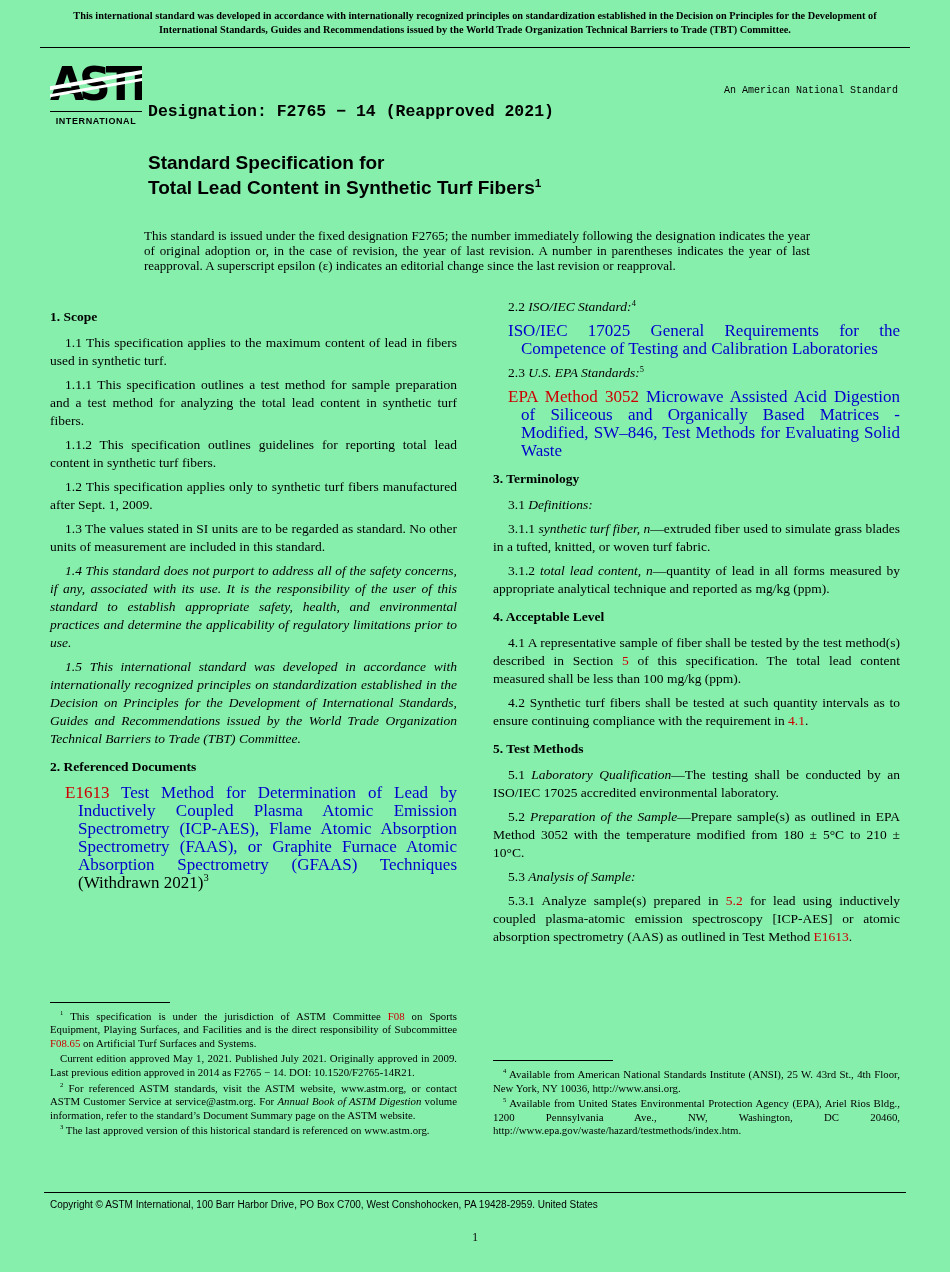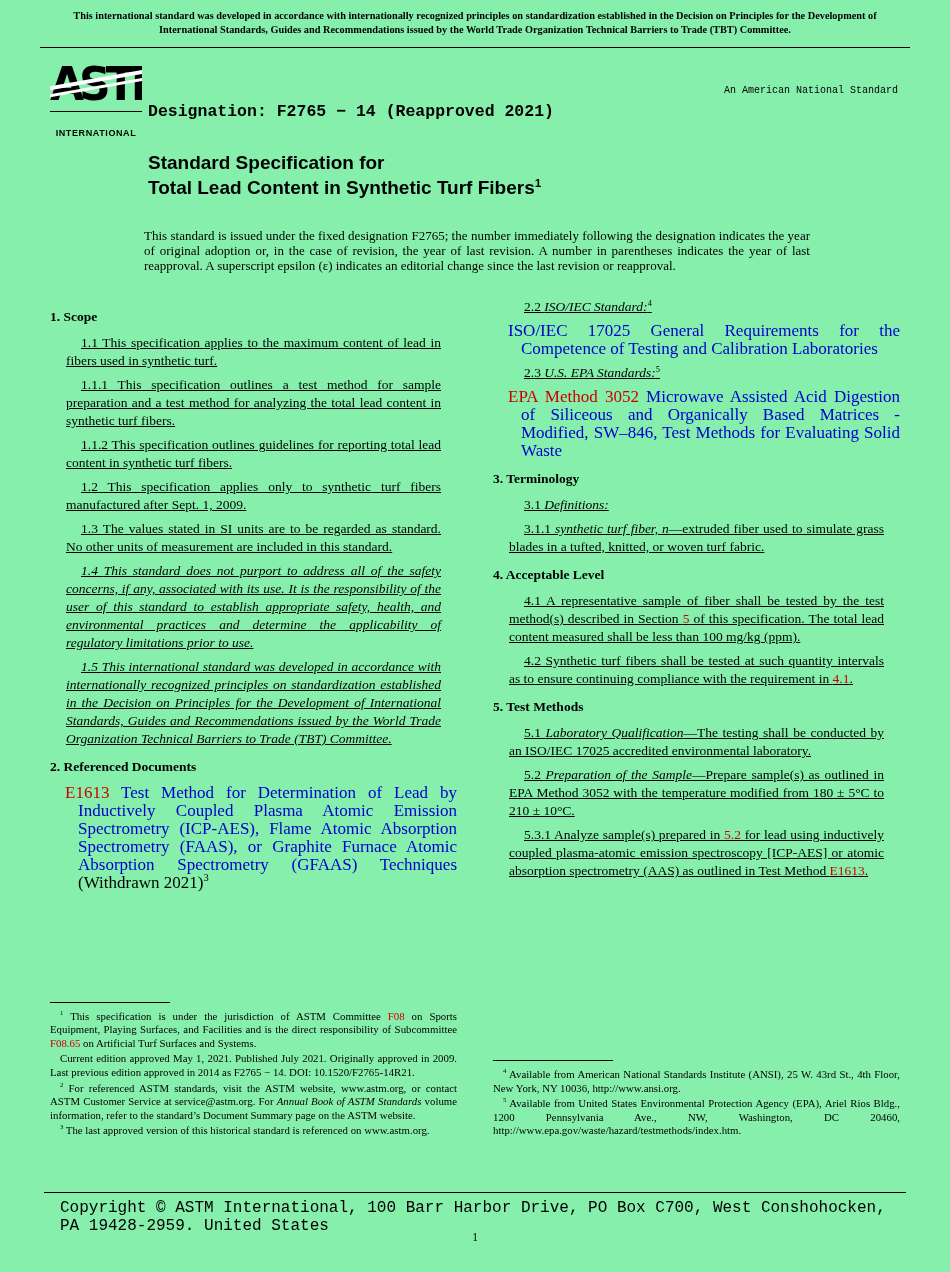--- a/index.html
+++ b/index.html
@@ -19,21 +19,21 @@
   .logo-mark { position:relative; height:52px; overflow:hidden; }
   .logo-text {
     font-family:"DejaVu Sans", sans-serif; font-weight:900; font-size:44px;
     letter-spacing:-5px; line-height:52px; display:inline-block; transform:scaleY(1.05);
   }
   .swoosh { position:absolute; left:-8%; width:116%; height:4px; background:#fff; }
   .sw1 { top:20px; transform:rotate(-10deg); }
   .sw2 { top:28px; transform:rotate(-10deg); height:3px; }
   .logo-intl {
     font-family:"Liberation Sans", sans-serif; font-weight:bold; font-size:9px;
-    letter-spacing:0.6px; margin-top:1px; border-top:1px solid #000; padding-top:16px;
+    letter-spacing:0.6px; margin-top:1px; border-top:1px solid #000; padding-top:4px;
   }
   .designation {
     position:absolute; top:66px; left:148px;
     font-family:Liberation Mono, monospace; font-weight:bold; font-size:16.5px;margin-top:36px;
   }
   .natl-std {
     position:absolute; top:85px; right:52px;
     font-family:Liberation Mono, monospace; font-size:10px;
   }
 
@@ -51,42 +51,42 @@
   }
 
   
   .cols { position:absolute; top:298px; left:50px; width:850px; display:flex; gap:36px; }
   .col { width:411px; display:flex; flex-direction:column; height:842px; }
   .footnotes { margin-top:auto; }
 
   .blk-heading { font-weight:bold; font-size:13.5px; line-height:18px; margin:10px 0 8px; }
   .blk-para {
     font-size:13.5px; line-height:18px; text-align:justify;
-    text-indent:15px; margin:0 16px 6px;text-decoration:underline;
+    text-indent:15px; margin:0 0 6px;
   }
   .blk-ref {
     font-size:17px; line-height:18px; text-align:justify;
     padding-left:28px; text-indent:-13px; margin:0 0 6px;
   }
   .blk-footnote {
     font-size:10.8px; line-height:13.6px; text-align:justify;
     text-indent:10px; margin:0 0 2px;
   }
   .fn-sep { width:120px; border-top:1px solid #000; margin:0 0 7px; }
 
   .sup { vertical-align:super; font-size:0.62em; line-height:0; }
   .it  { font-style:italic; }
   .lnk-red  { color:#CC0000; }
   .lnk-blue { color:#0000CC; }
 
   
   .footer-rule { position:absolute; top:1192px; left:44px; right:44px; border-top:1px solid #000; }
   .copyright {
-    position:absolute; top:1199px; left:60px; right:50px;
-    font-family:Liberation Mono, monospace; font-size:16px;
+    position:absolute; top:1199px; left:50px; right:50px;
+    font-family:Liberation Sans, sans-serif; font-size:10px;
   }
   .page-num { position:absolute; top:1231px; left:0; right:0; text-align:center; font-size:11.5px; }
 </style>
 </head>
 <body>
 
 <div class="page">
 
   <div class="banner">This international standard was developed in accordance with internationally recognized principles on standardization established in the Decision on Principles for the Development of International Standards, Guides and Recommendations issued by the World Trade Organization Technical Barriers to Trade (TBT) Committee.</div>
   <div class="banner-rule"></div>
@@ -122,40 +122,42 @@
           <div class="blk-para"><span class="it">1.4 </span><span class="it">This standard does not purport to address all of the safety concerns, if any, associated with its use. It is the responsibility of the user of this standard to establish appropriate safety, health, and environmental practices and determine the applicability of regulatory limitations prior to use.</span></div>
           <div class="blk-para"><span class="it">1.5 </span><span class="it">This international standard was developed in accordance with internationally recognized principles on standardization established in the Decision on Principles for the Development of International Standards, Guides and Recommendations issued by the World Trade Organization Technical Barriers to Trade (TBT) Committee.</span></div>
           <div class="blk-heading"><span>2. Referenced Documents</span></div>
           <div class="blk-ref"><span class="lnk-red">E1613 </span><span class="lnk-blue">Test Method for Determination of Lead by Inductively Coupled Plasma Atomic Emission Spectrometry (ICP-AES), Flame Atomic Absorption Spectrometry (FAAS), or Graphite Furnace Atomic Absorption Spectrometry (GFAAS) Techniques</span><span> (Withdrawn 2021)</span><span class="sup">3</span></div>
         </div>
       <div class="footnotes">
         <div class="fn-sep"></div>
         <div id="col-left-fns">
             <div class="blk-footnote"><span class="sup">1</span><span> This specification is under the jurisdiction of ASTM Committee </span><span class="lnk-red">F08</span><span> on Sports Equipment, Playing Surfaces, and Facilities and is the direct responsibility of Subcommittee </span><span class="lnk-red">F08.65</span><span> on Artificial Turf Surfaces and Systems.</span></div>
             <div class="blk-footnote"><span>Current edition approved May 1, 2021. Published July 2021. Originally approved in 2009. Last previous edition approved in 2014 as F2765 − 14. DOI: 10.1520/F2765-14R21.</span></div>
-            <div class="blk-footnote"><span class="sup">2</span><span> For referenced ASTM standards, visit the ASTM website, www.astm.org, or contact ASTM Customer Service at service@astm.org. For </span><span class="it">Annual Book of ASTM Standards</span><span> volume information, refer to the standard’s Document Summary page on the ASTM website.</span></div>
+            <div class="blk-footnote"><span class="sup">2</span><span> For referenced ASTM standards, visit the ASTM website, www.astm.org, or contact ASTM Customer Service at service@astm.org. For </span><span class="it">Annual Book of ASTM Digestion</span><span> volume information, refer to the standard’s Document Summary page on the ASTM website.</span></div>
             <div class="blk-footnote"><span class="sup">3</span><span> The last approved version of this historical standard is referenced on www.astm.org.</span></div>
           </div>
       </div>
     </div>
     <div class="col">
       <div class="col-body" id="col-right-body">
           <div class="blk-para"><span>2.2 </span><span class="it">ISO/IEC Standard:</span><span class="sup">4</span></div>
           <div class="blk-ref"><span class="lnk-blue">ISO/IEC 17025 </span><span class="lnk-blue">General Requirements for the Competence of Testing and Calibration Laboratories</span></div>
           <div class="blk-para"><span>2.3 </span><span class="it">U.S. EPA Standards:</span><span class="sup">5</span></div>
           <div class="blk-ref"><span class="lnk-red">EPA Method 3052 </span><span class="lnk-blue">Microwave Assisted Acid Digestion of Siliceous and Organically Based Matrices - Modified, SW–846, Test Methods for Evaluating Solid Waste</span></div>
           <div class="blk-heading"><span>3. Terminology</span></div>
           <div class="blk-para"><span>3.1 </span><span class="it">Definitions:</span></div>
           <div class="blk-para"><span>3.1.1 </span><span class="it">synthetic turf fiber, n</span><span>—extruded fiber used to simulate grass blades in a tufted, knitted, or woven turf fabric.</span></div>
+          <div class="blk-para"><span>3.1.2 </span><span class="it">total lead content, n</span><span>—quantity of lead in all forms measured by appropriate analytical technique and reported as mg/kg (ppm).</span></div>
           <div class="blk-heading"><span>4. Acceptable Level</span></div>
           <div class="blk-para"><span>4.1 A representative sample of fiber shall be tested by the test method(s) described in Section </span><span class="lnk-red">5</span><span> of this specification. The total lead content measured shall be less than 100 mg/kg (ppm).</span></div>
           <div class="blk-para"><span>4.2 Synthetic turf fibers shall be tested at such quantity intervals as to ensure continuing compliance with the requirement in </span><span class="lnk-red">4.1</span><span>.</span></div>
           <div class="blk-heading"><span>5. Test Methods</span></div>
           <div class="blk-para"><span>5.1 </span><span class="it">Laboratory Qualification</span><span>—The testing shall be conducted by an ISO/IEC 17025 accredited environmental laboratory.</span></div>
           <div class="blk-para"><span>5.2 </span><span class="it">Preparation of the Sample</span><span>—Prepare sample(s) as outlined in EPA Method 3052 with the temperature modified from 180 ± 5°C to 210 ± 10°C.</span></div>
+          <div class="blk-para"><span>5.3 </span><span class="it">Analysis of Sample:</span></div>
           <div class="blk-para"><span>5.3.1 Analyze sample(s) prepared in </span><span class="lnk-red">5.2</span><span> for lead using inductively coupled plasma-atomic emission spectroscopy [ICP-AES] or atomic absorption spectrometry (AAS) as outlined in Test Method </span><span class="lnk-red">E1613</span><span>.</span></div>
         </div>
       <div class="footnotes">
         <div class="fn-sep"></div>
         <div id="col-right-fns">
             <div class="blk-footnote"><span class="sup">4</span><span> Available from American National Standards Institute (ANSI), 25 W. 43rd St., 4th Floor, New York, NY 10036, http://www.ansi.org.</span></div>
             <div class="blk-footnote"><span class="sup">5</span><span> Available from United States Environmental Protection Agency (EPA), Ariel Rios Bldg., 1200 Pennsylvania Ave., NW, Washington, DC 20460, http://www.epa.gov/waste/hazard/testmethods/index.htm.</span></div>
           </div>
       </div>
     </div>

